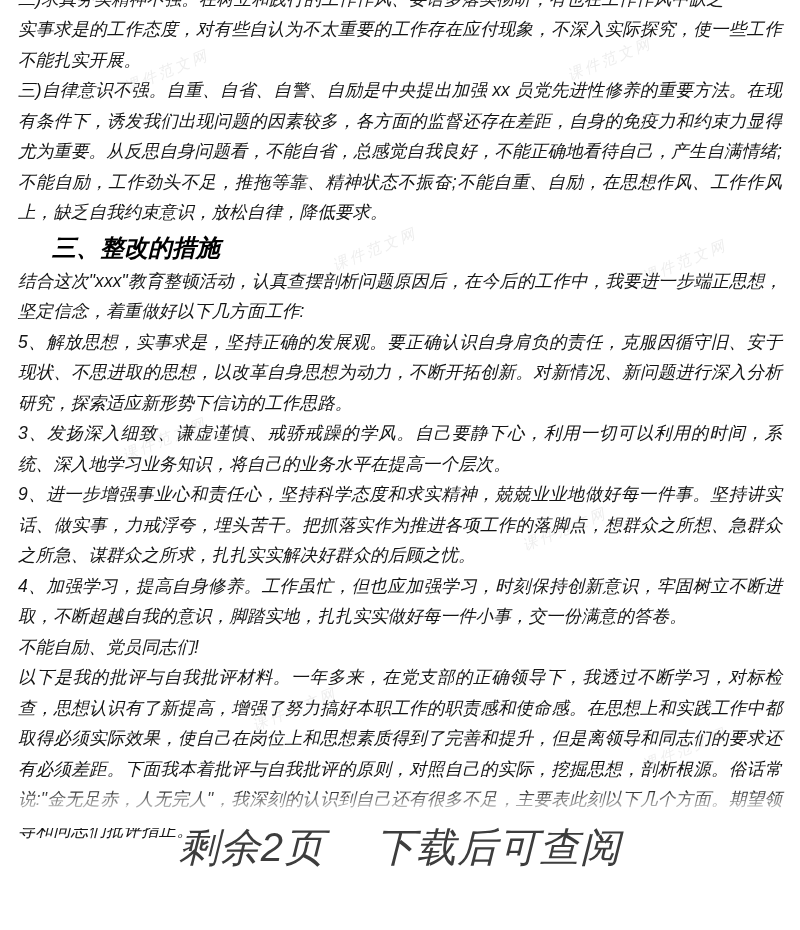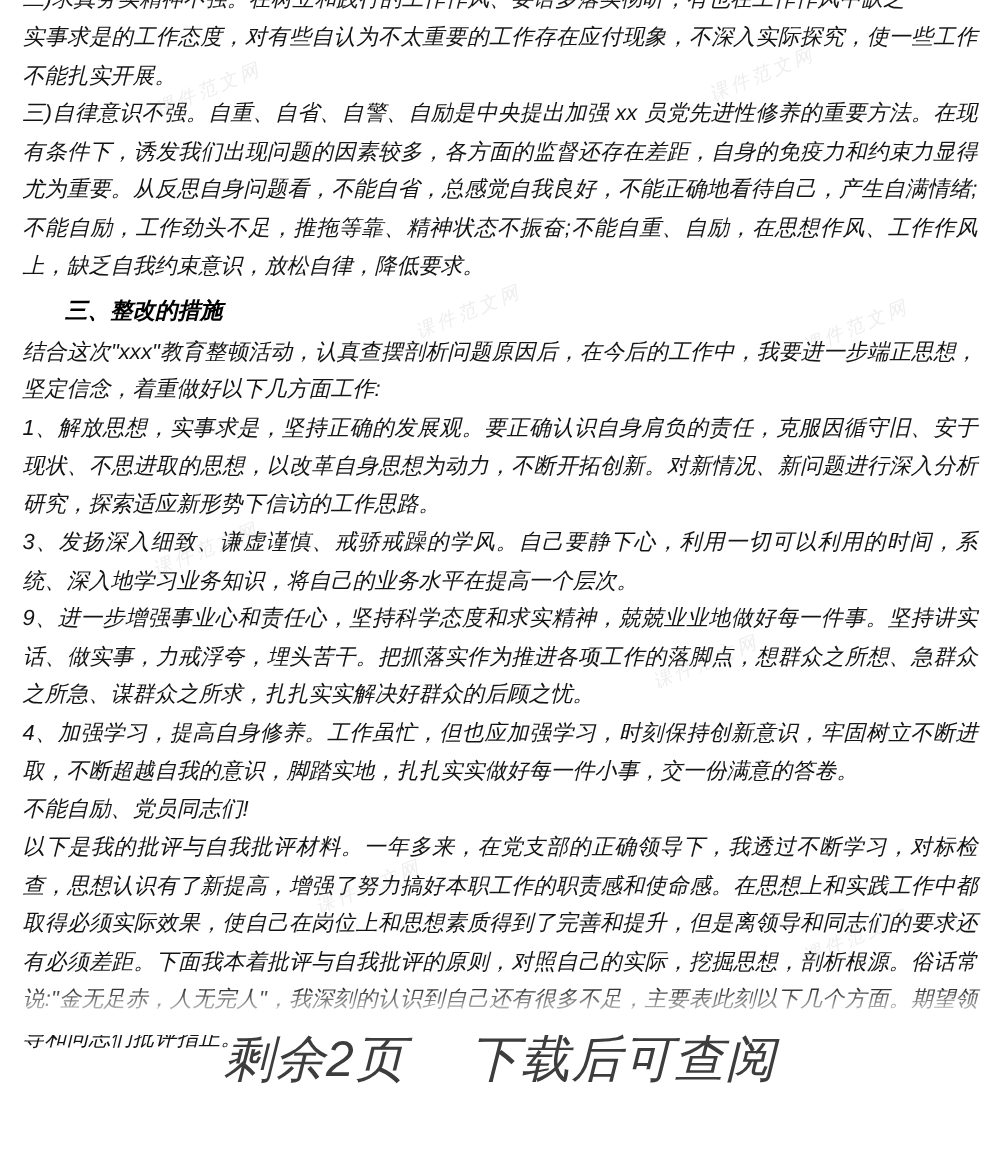--- a/index.html
+++ b/index.html
@@ -48,21 +48,21 @@
     margin: 0;
     font-size: 17.5px;
     line-height: 30.5px;
     text-align: justify;
     text-justify: inter-ideograph;
     color: #141414;
     letter-spacing: 0.1px;
   }
   h3.heading {
     margin: 4px 0 2px 0;
-    font-size: 18px;
+    font-size: 24px;
     line-height: 32px;
     font-weight: bold;
     text-indent: 34px;
     color: #000000;
   }
   .watermark {
     position: absolute;
     color: rgba(150,150,150,0.16);
     font-size: 15px;
     font-family: "Liberation Serif", serif;
@@ -115,21 +115,21 @@
     <div class="clipped-top">
       <p>二)求真务实精神不强。在树立和践行的工作作风、要语多落实彻听，有也在工作作风中缺乏</p>
     </div>
 
     <p class="para">实事求是的工作态度，对有些自认为不太重要的工作存在应付现象，不深入实际探究，使一些工作不能扎实开展。</p>
     <p class="para">三)自律意识不强。自重、自省、自警、自励是中央提出加强 xx 员党先进性修养的重要方法。在现有条件下，诱发我们出现问题的因素较多，各方面的监督还存在差距，自身的免疫力和约束力显得尤为重要。从反思自身问题看，不能自省，总感觉自我良好，不能正确地看待自己，产生自满情绪;不能自励，工作劲头不足，推拖等靠、精神状态不振奋;不能自重、自励，在思想作风、工作作风上，缺乏自我约束意识，放松自律，降低要求。</p>
 
     <h3 class="heading">三、整改的措施</h3>
 
     <p class="para">结合这次"xxx"教育整顿活动，认真查摆剖析问题原因后，在今后的工作中，我要进一步端正思想，坚定信念，着重做好以下几方面工作:</p>
-    <p class="para">1、解放思想，实事求是，坚持正确的发展观。要正确认识自身肩负的责任，克服因循守旧、安于现状、不思进取的思想，以改革自身思想为动力，不断开拓创新。对新情况、新问题进行深入分析研究，探索适应新形势下信访的工作思路。</p>
+    <p class="para">5、解放思想，实事求是，坚持正确的发展观。要正确认识自身肩负的责任，克服因循守旧、安于现状、不思进取的思想，以改革自身思想为动力，不断开拓创新。对新情况、新问题进行深入分析研究，探索适应新形势下信访的工作思路。</p>
     <p class="para">3、发扬深入细致、谦虚谨慎、戒骄戒躁的学风。自己要静下心，利用一切可以利用的时间，系统、深入地学习业务知识，将自己的业务水平在提高一个层次。</p>
     <p class="para">9、进一步增强事业心和责任心，坚持科学态度和求实精神，兢兢业业地做好每一件事。坚持讲实话、做实事，力戒浮夸，埋头苦干。把抓落实作为推进各项工作的落脚点，想群众之所想、急群众之所急、谋群众之所求，扎扎实实解决好群众的后顾之忧。</p>
     <p class="para">4、加强学习，提高自身修养。工作虽忙，但也应加强学习，时刻保持创新意识，牢固树立不断进取，不断超越自我的意识，脚踏实地，扎扎实实做好每一件小事，交一份满意的答卷。</p>
 
     <p class="para">不能自励、党员同志们!</p>
     <p class="para">以下是我的批评与自我批评材料。一年多来，在党支部的正确领导下，我透过不断学习，对标检查，思想认识有了新提高，增强了努力搞好本职工作的职责感和使命感。在思想上和实践工作中都取得必须实际效果，使自己在岗位上和思想素质得到了完善和提升，但是离领导和同志们的要求还有必须差距。下面我本着批评与自我批评的原则，对照自己的实际，挖掘思想，剖析根源。俗话常说:"金无足赤，人无完人"，我深刻的认识到自己还有很多不足，主要表此刻以下几个方面。期望领导和同志们批评指正。</p>
   </div>
 
   <div class="watermark wm1">课件范文网</div>
   <div class="watermark wm2">课件范文网</div>

